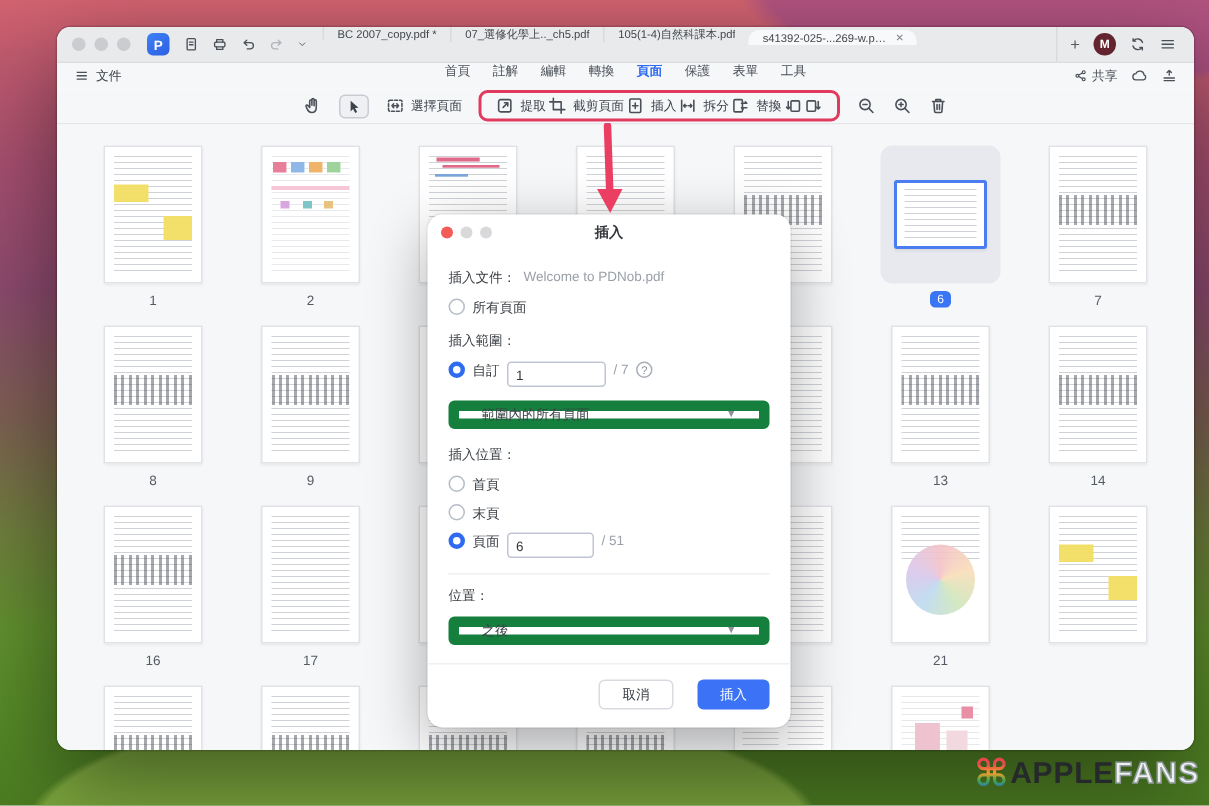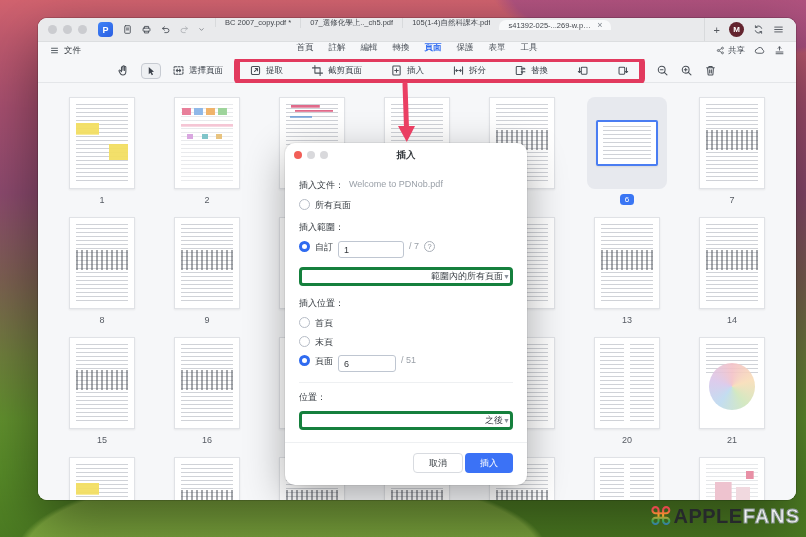--- a/index.html
+++ b/index.html
@@ -44,21 +44,21 @@
   .rib-left { display:flex; align-items:center; gap:5px; padding-left:12px; font-size:8.5px; color:#3b4046; }
   .rib-tabs { position:absolute; left:0; right:0; display:flex; justify-content:center; gap:15px; font-size:8.5px; color:#4a5058; }
   .rib-tab.active { color:#2f6bf0; font-weight:bold; }
   .rib-right { display:flex; align-items:center; gap:9px; margin-left:auto; padding-right:11px; font-size:8.5px; color:#4a5058; position:relative; z-index:2; }
   .share { display:flex; align-items:center; gap:3px; }
 
   
   .toolbar { height:24px; background:#f6f7f9; border-bottom:1px solid #e4e6e9; display:flex; align-items:center; justify-content:center; gap:11px; }
   .tbtn { display:flex; align-items:center; gap:4px; font-size:8.5px; color:#3c424b; white-space:nowrap; }
   .tool-box { border:1px solid #c7cbd2; background:#eef0f3; border-radius:4px; padding:1px 3px; }
-  .red-group { display:flex; align-items:center; gap:28px; border:6px solid #0f172a; border-radius:6px; padding:2px 9px; }
+  .red-group { display:flex; align-items:center; gap:1px; border:2px solid #0f172a; border-radius:6px; padding:2px 9px; }
 
   
   .content { position:relative; height:418px; background:#f6f7f9; overflow:hidden; }
   .grid { display:grid; grid-template-columns:repeat(7,96px); column-gap:9px; grid-auto-rows:120px;
     justify-content:center; padding-top:14px; height:100%; overflow:hidden; }
   .cell { display:flex; flex-direction:column; align-items:center; }
   .thumb { width:66px; height:92px; background:#fff; border:1px solid #e0e2e6; box-shadow:0 1px 2px rgba(0,0,0,.07); position:relative; overflow:hidden; }
   .thumb::before { content:""; position:absolute; left:9%; right:9%; top:7%; bottom:7%;
     background:repeating-linear-gradient(180deg,#c7cad0 0 1px,transparent 1px 4px); opacity:.85; }
   .num { margin-top:6px; font-size:9px; color:#565b63; }
@@ -113,25 +113,25 @@
   .row { display:flex; align-items:flex-start; gap:5px; }
   .mt6{margin-top:6px} .mt7{margin-top:7px} .mt8{margin-top:8px} .mt9{margin-top:9px} .mt11{margin-top:11px}
   .muted { color:#9aa0a8; }
   .radio { width:11px; height:11px; border-radius:50%; border:1px solid #b6bcc6; background:#fff; flex:0 0 auto; }
   .radio.sel { border:3.2px solid #2f6bf0; }
   .tinput { height:17px; border:1px solid #bfc6d1; border-radius:3px; padding:0 5px; font-size:9px; color:#33373c;
     display:flex; align-items:center; background:#fff; }
   .w66 { width:66px; } .w58 { width:58px; }
   .help { width:11px; height:11px; border-radius:50%; border:1px solid #a9afb8; color:#8b919a; font-size:7.5px;
     display:flex; align-items:center; justify-content:center; }
-  .select { height:19px; border:3px solid #15803d; border-radius:4px; padding:0 0; display:flex; align-items:center;
-    justify-content:flex-end; color:#3b4046; background:#fff; }
+  .select { height:19px; border:7px solid #15803d; border-radius:4px; padding:0 15px; display:flex; align-items:center;
+    justify-content:space-between; color:#3b4046; background:#fff; }
   .caret { color:#8b919a; font-size:7px; }
   .divider { border-top:1px solid #eef0f2; margin-top:10px; }
-  .dlg-foot { display:flex; justify-content:flex-end; gap:2px; padding:10px 14px 12px; border-top:1px solid #eef0f2; margin-top:12px; }
+  .dlg-foot { display:flex; justify-content:flex-end; gap:16px; padding:10px 14px 12px; border-top:1px solid #eef0f2; margin-top:12px; }
   .btn { height:20px; padding:0 15px; border-radius:4px; font-size:9px; display:flex; align-items:center; }
   .btn.ghost { border:1px solid #d8dbe0; background:#fff; color:#3b4046; }
   .btn.primary { background:#3b72f6; color:#fff; }
 
   
   .wm { position:absolute; right:6px; bottom:8px; z-index:50; display:flex; align-items:center; }
   .wm-cmd { font-size:25px; font-weight:bold; line-height:1;
     background:linear-gradient(180deg,#e5484d 22%,#f59e2c 45%,#3fa34d 66%,#2f6bdb 88%);
     -webkit-background-clip:text; background-clip:text; color:transparent; margin-right:1px; }
   .wm-apple { font-size:20px; font-weight:800; color:#26292b; letter-spacing:.5px; }
@@ -424,24 +424,20 @@
         <div class="cell">
           <div class="thumb v-chart"></div>
           <div class="num">13</div>
         </div>
         <div class="cell">
           <div class="thumb v-chart"></div>
           <div class="num">14</div>
         </div>
         <div class="cell">
           <div class="thumb v-chart"></div>
-          <div class="num">15</div>
-        </div>
-        <div class="cell">
-          <div class="thumb v-chart"></div>
           <div class="num">16</div>
         </div>
         <div class="cell">
           <div class="thumb v-text"></div>
           <div class="num">17</div>
         </div>
         <div class="cell">
           <div class="thumb v-text"></div>
           <div class="num">18</div>
         </div>

